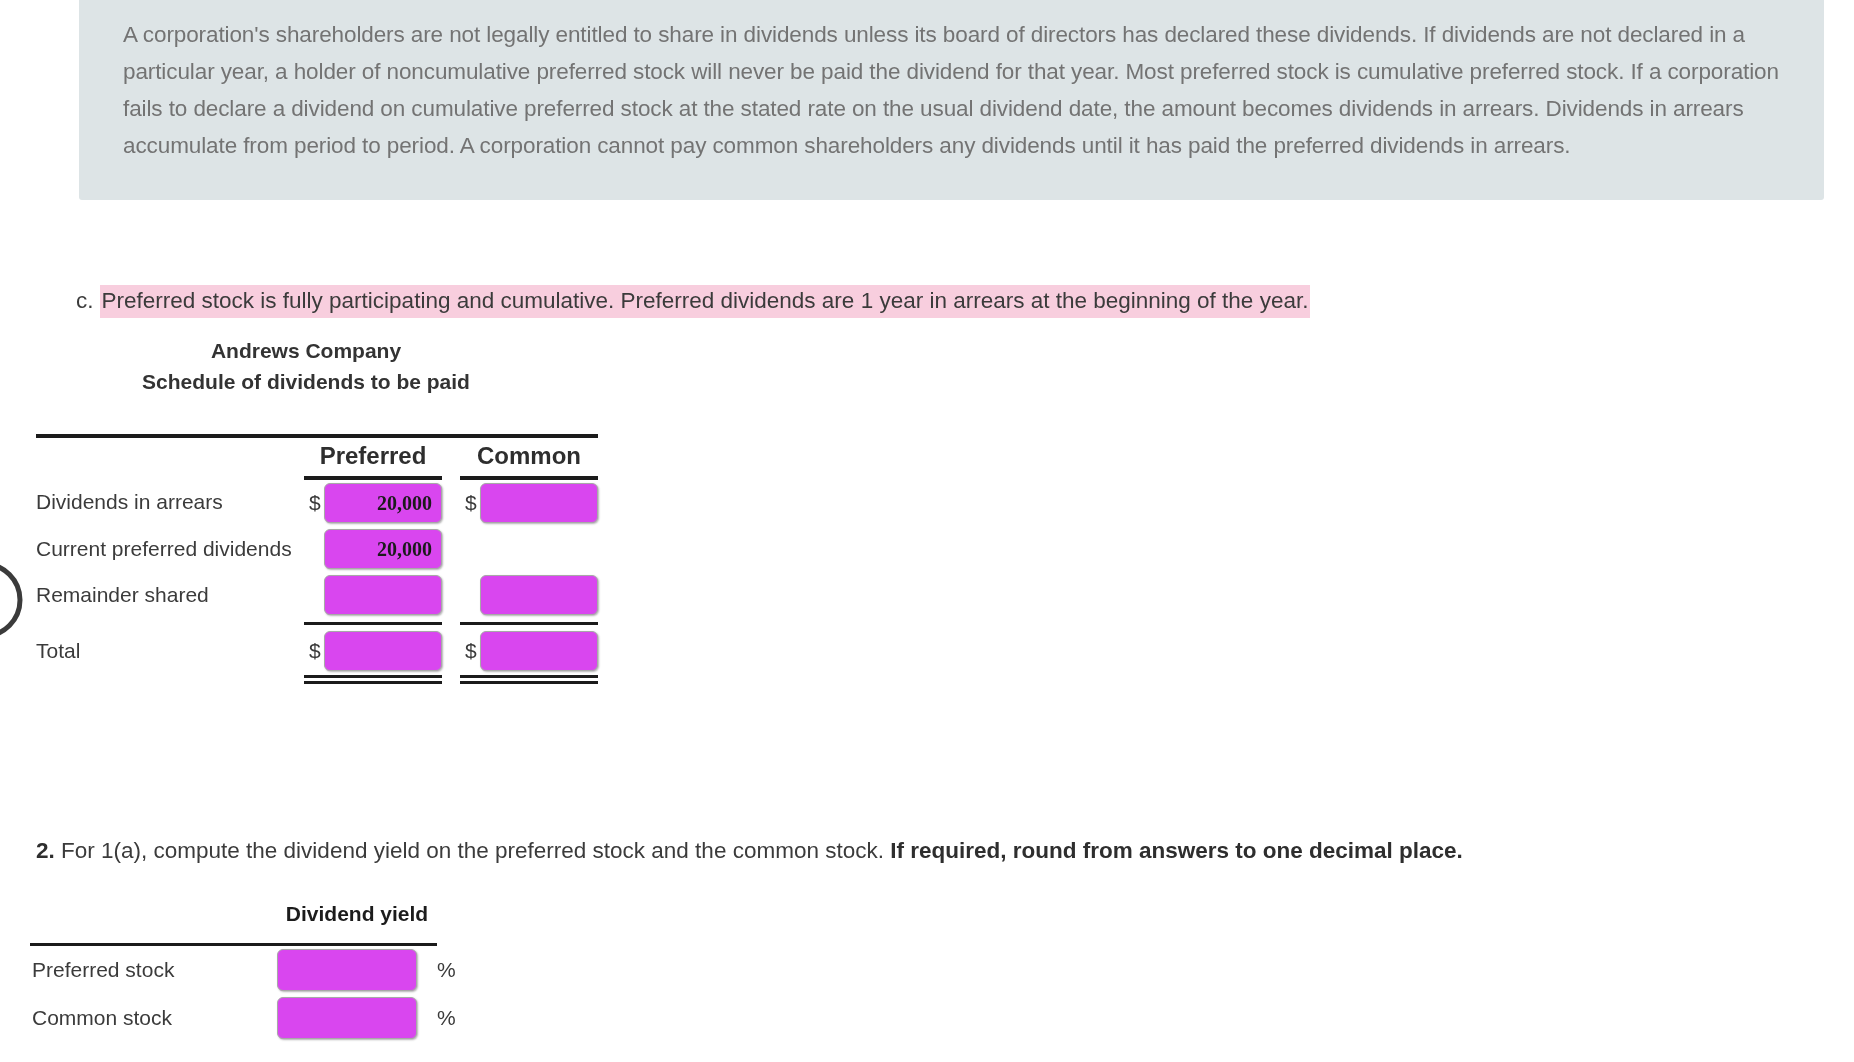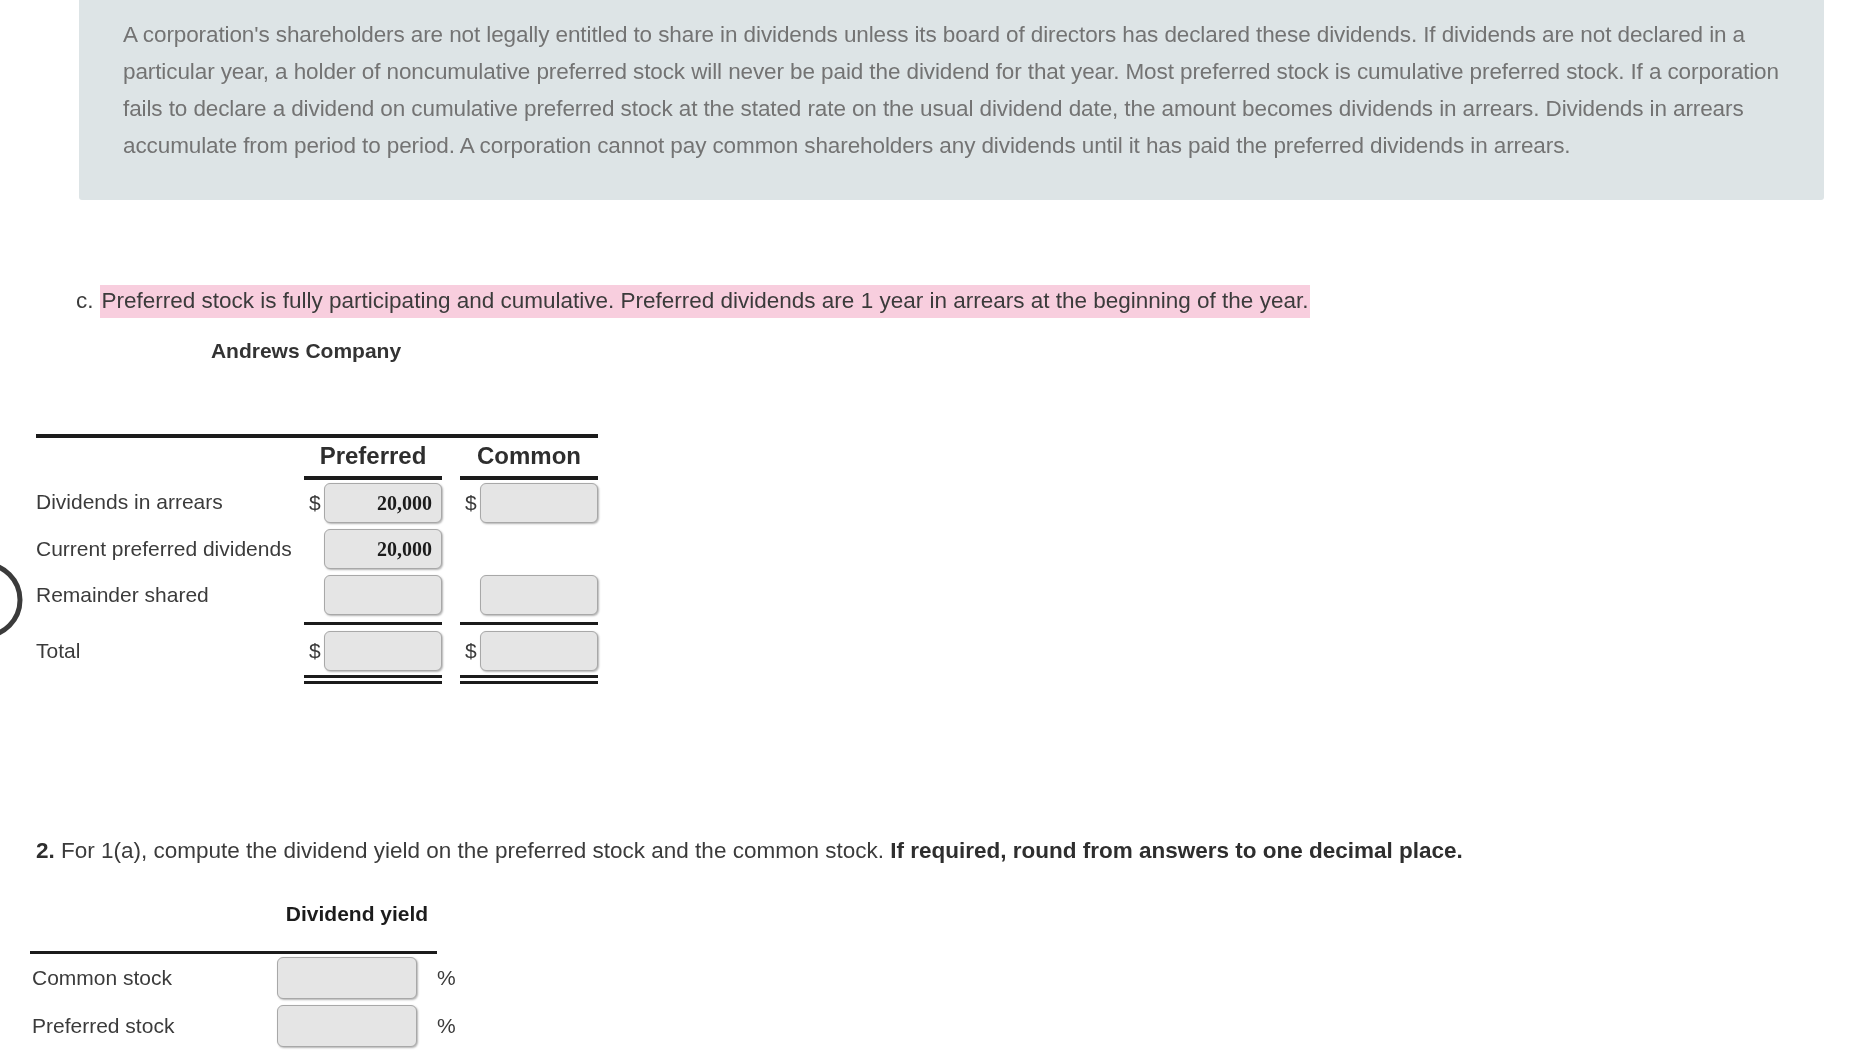--- a/index.html
+++ b/index.html
@@ -129,21 +129,21 @@
     flex: 0 0 15px;
   }
   .dollar.blank { visibility: hidden; }
 
   .ansbox {
     box-sizing: border-box;
     width: 118px;
     height: 40px;
     border: 1px solid #a8a8a8;
     border-radius: 6px;
-    background: #e5e5e5;
+    background: #d946ef;
     box-shadow: 1px 1px 2px rgba(0,0,0,0.30);
     font-family: "Liberation Serif", serif;
     font-weight: bold;
     font-size: 20px;
     color: #1b1b1b;
     text-align: right;
     padding: 0 9px;
     line-height: 38px;
     overflow: hidden;
     white-space: nowrap;
@@ -185,21 +185,21 @@
   .y-label { width: 247px; }
   .y-val   { width: 160px; }
   .y-pct   { width: 60px; }
 
   .yield th.y-head {
     font-size: 21px;
     font-weight: bold;
     color: #1c1c1c;
     text-align: center;
     height: 32px;
-    padding-bottom: 20px;
+    padding-bottom: 12px;
   }
   .yield tr.headline td { height: 4px; }
   .yield tr.headline .rule {
     border-top: 3px solid #1b1b1b;
     height: 0;
   }
   .yield .y-row td { height: 48px; }
   .yield .row-label2 {
     font-size: 21px;
     color: #3b3b3b;
@@ -232,20 +232,21 @@
 <div class="info-panel">
   <p>A corporation's shareholders are not legally entitled to share in dividends unless its board of directors has declared these dividends. If dividends are not declared in a particular year, a holder of noncumulative preferred stock will never be paid the dividend for that year. Most preferred stock is cumulative preferred stock. If a corporation fails to declare a dividend on cumulative preferred stock at the stated rate on the usual dividend date, the amount becomes dividends in arrears. Dividends in arrears accumulate from period to period. A corporation cannot pay common shareholders any dividends until it has paid the preferred dividends in arrears.</p>
 </div>
 
 <div class="part-c">
   <span class="marker">c.</span><span class="hl">Preferred stock is fully participating and cumulative. Preferred dividends are 1 year in arrears at the beginning of the year.</span>
 </div>
 
 <div class="sched-title">
   <div>Andrews Company</div>
+  <div>Schedule of dividends to be paid</div>
 </div>
 
 <div class="sched">
   <table>
     <colgroup>
       <col class="col-label">
         <col class="col-pref">
         <col class="col-gap">
         <col class="col-com">
     </colgroup>
@@ -368,28 +369,28 @@
         <th class="y-head">Dividend yield</th>
         <th></th>
       </tr>
       <tr class="headline">
         <td colspan="2">
             <div class="rule"></div>
           </td>
         <td></td>
       </tr>
       <tr class="y-row">
+        <td class="row-label2">Preferred stock</td>
+        <td>
+            <div class="ansbox wide"></div>
+          </td>
+        <td class="pct">%</td>
+      </tr>
+      <tr class="y-row">
         <td class="row-label2">Common stock</td>
-        <td>
-            <div class="ansbox wide"></div>
-          </td>
-        <td class="pct">%</td>
-      </tr>
-      <tr class="y-row">
-        <td class="row-label2">Preferred stock</td>
         <td>
             <div class="ansbox wide"></div>
           </td>
         <td class="pct">%</td>
       </tr>
     </tbody>
   </table>
 </div>
 
 <svg class="arc" viewBox="0 0 52 84">

